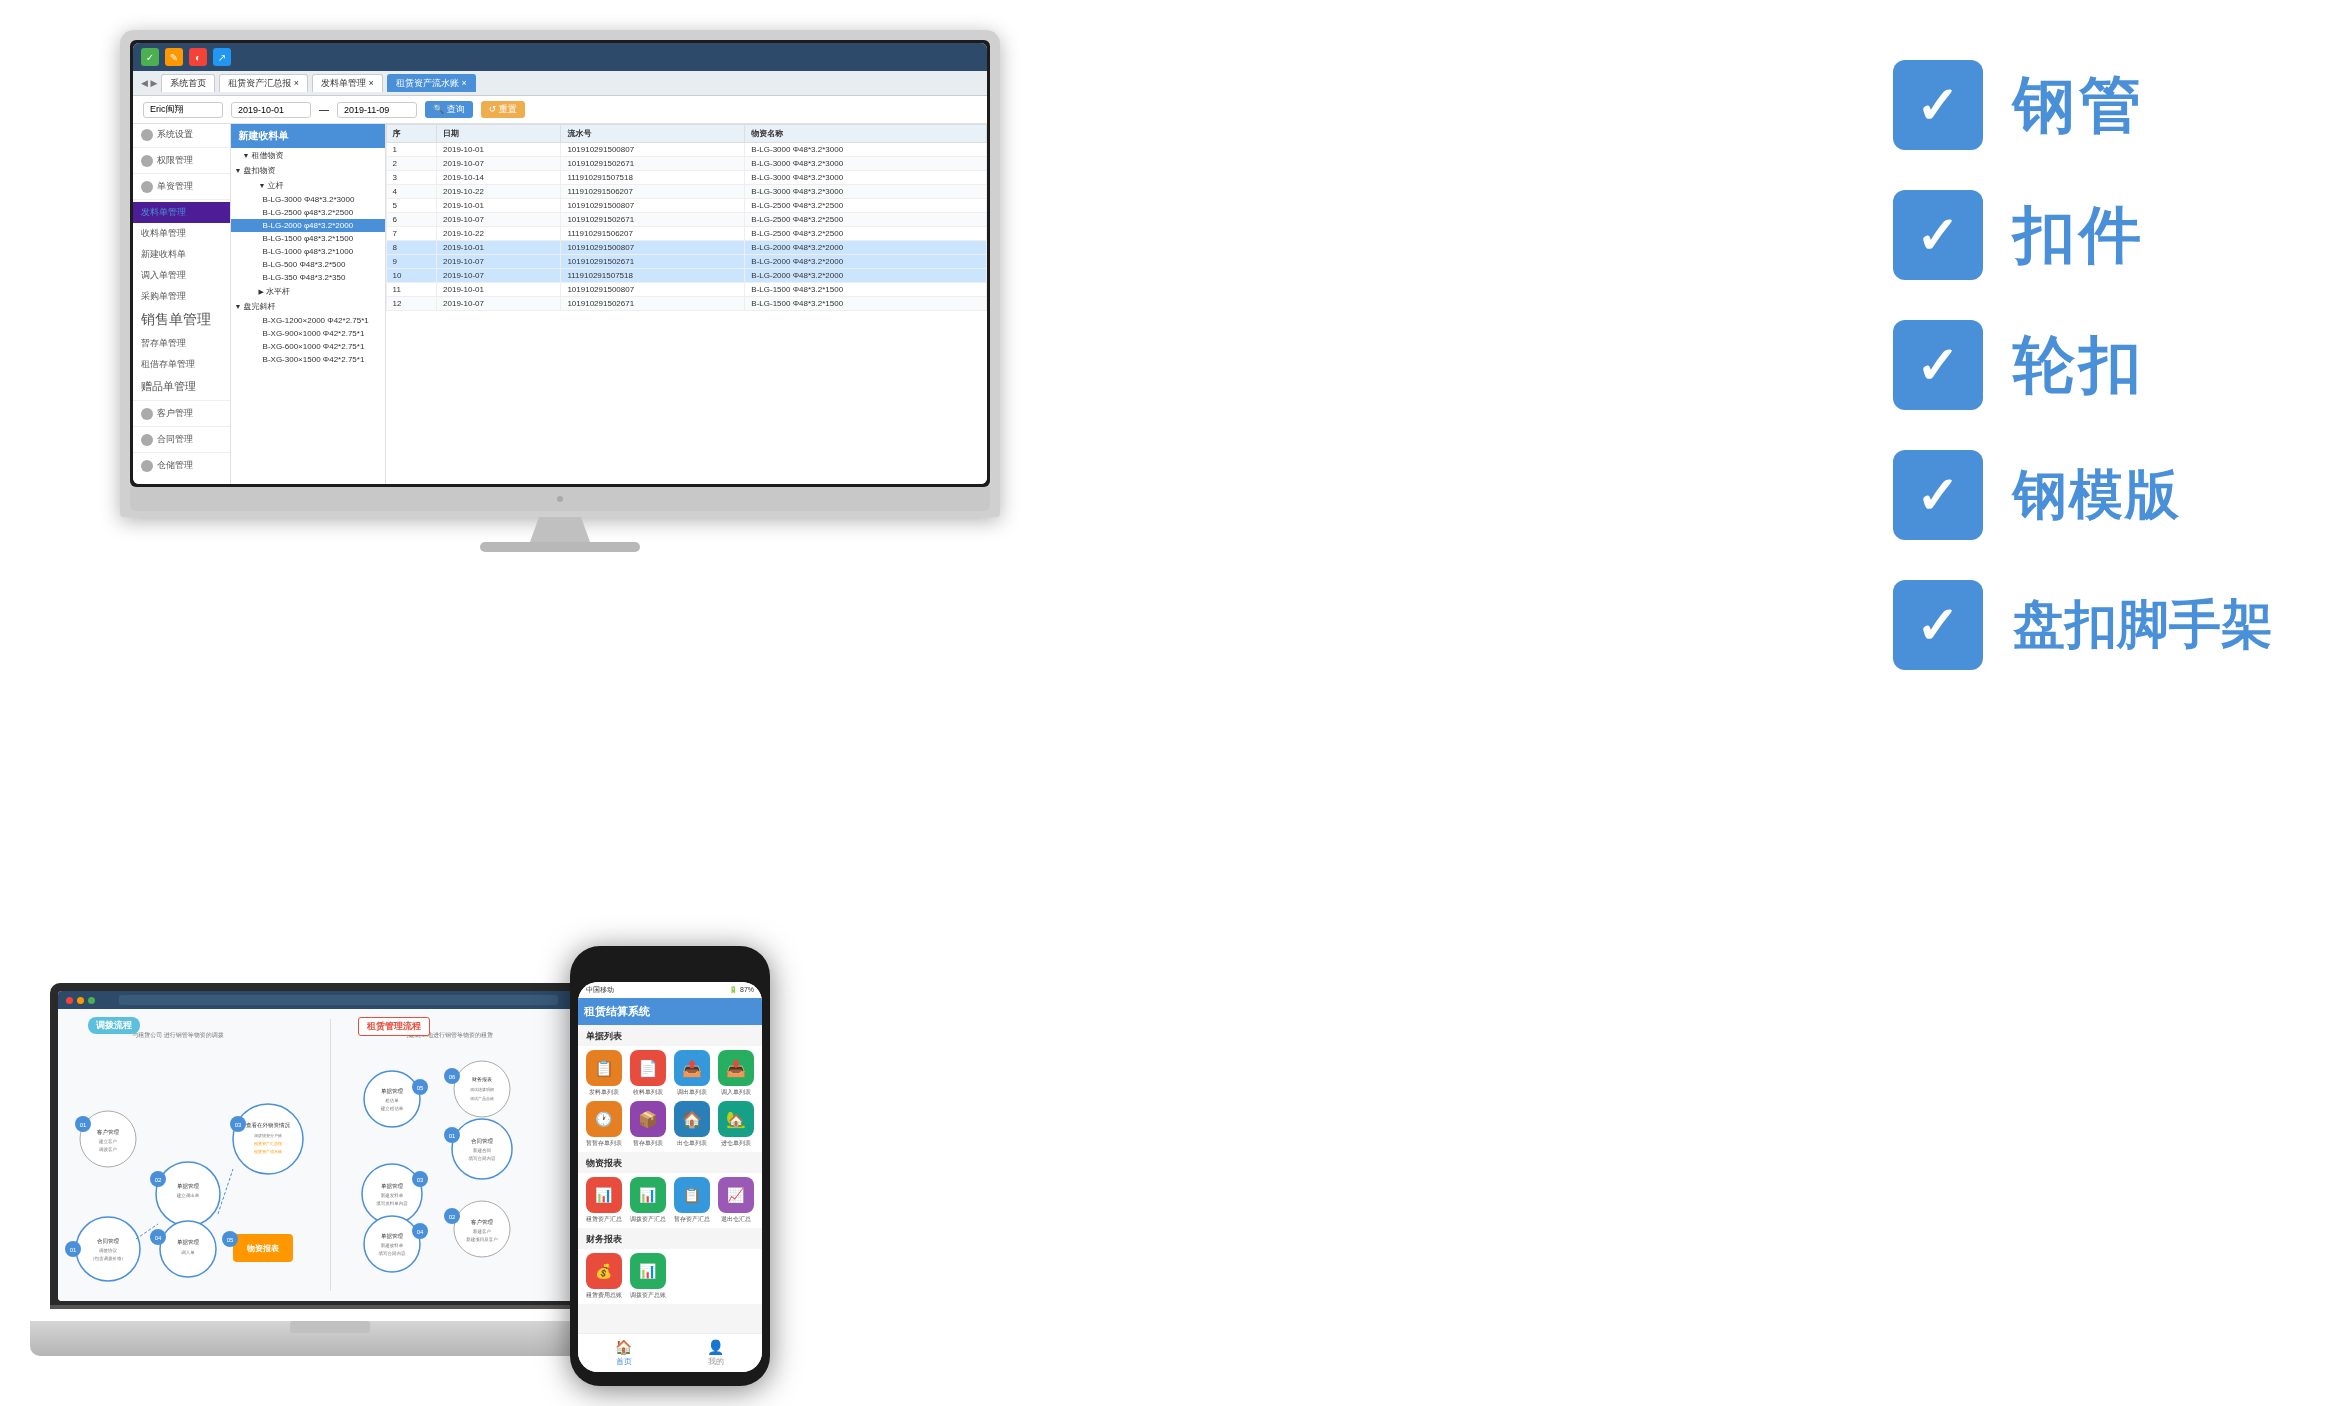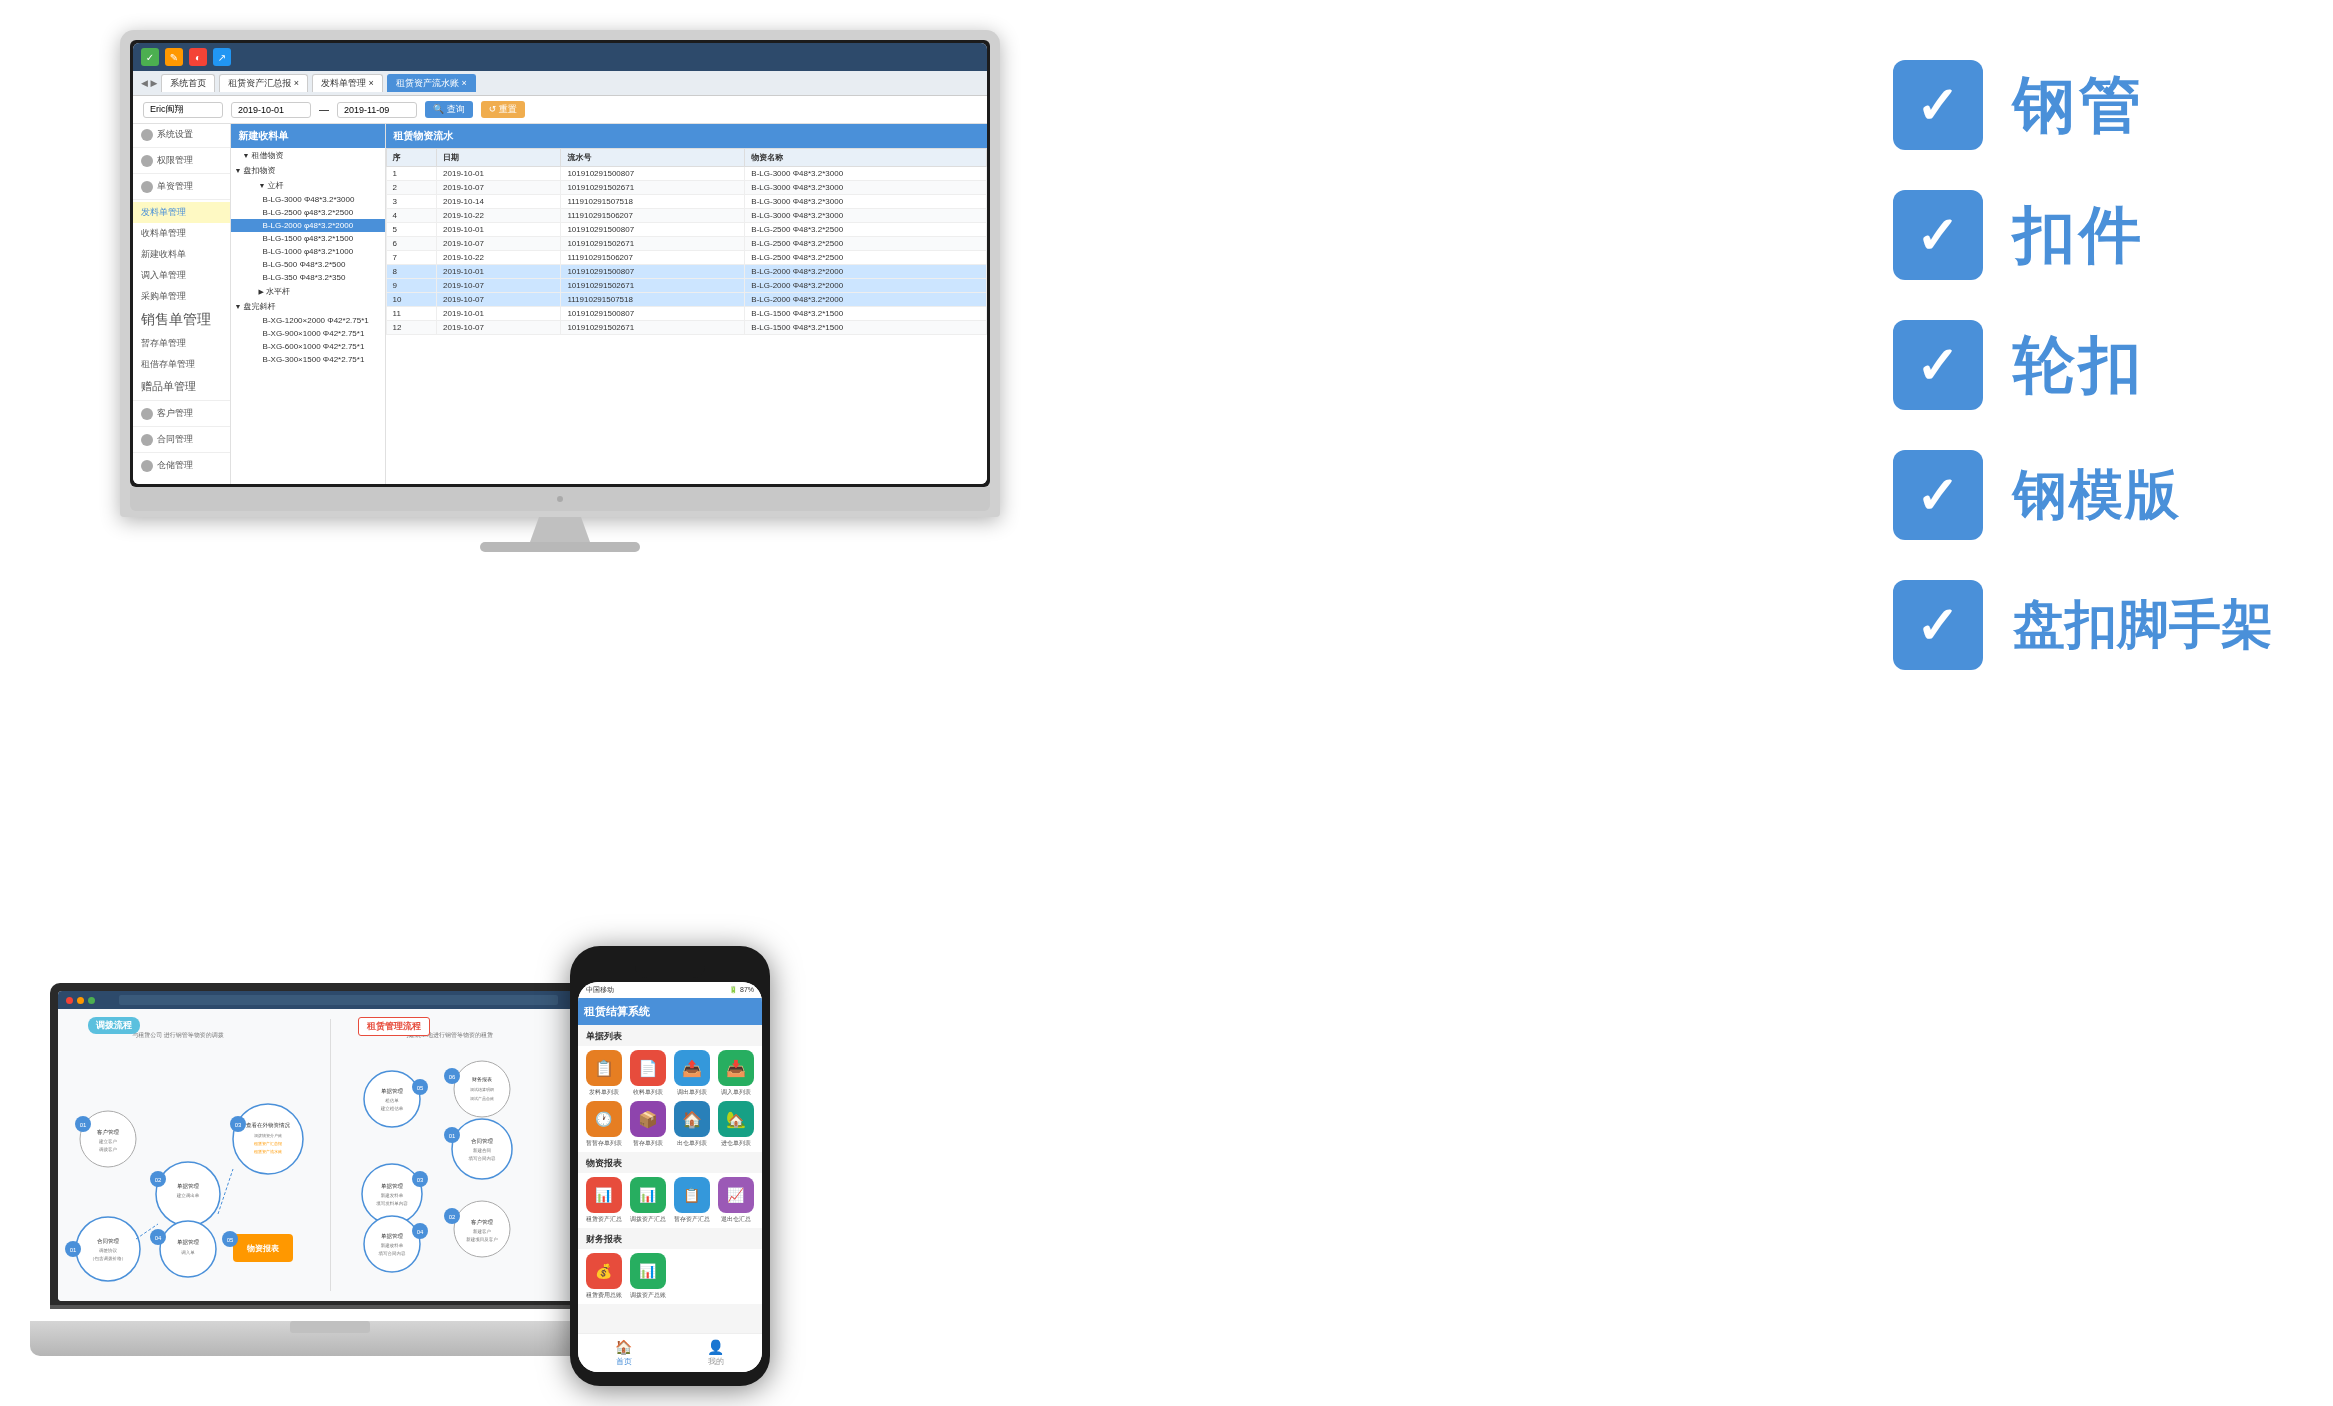--- a/index.html
+++ b/index.html
@@ -76,21 +76,21 @@
       overflow-y: auto;
     }
     .sidebar-item {
       display: flex;
       align-items: center;
       padding: 4px 8px;
       color: #555;
       cursor: pointer;
       gap: 4px;
     }
-    .sidebar-item.highlighted { background: #fef9c3; color: #4a90d9; }
+    .sidebar-item.highlighted { background: #4c1d95; color: #4a90d9; }
     .sidebar-icon {
       width: 12px; height: 12px;
       background: #aaa;
       border-radius: 50%;
       flex-shrink: 0;
     }
     .sidebar-divider {
       border-top: 1px solid #eee;
       margin: 2px 0;
     }
@@ -426,21 +426,20 @@
                 <div class="tree-item tree-indent-2">
                   <span class="tree-arrow">▼</span> 盘完斜杆
                 </div>
                 <div class="tree-item tree-indent-3" style="padding-left:32px">B-XG-1200×2000 Φ42*2.75*1</div>
                 <div class="tree-item tree-indent-3" style="padding-left:32px">B-XG-900×1000 Φ42*2.75*1</div>
                 <div class="tree-item tree-indent-3" style="padding-left:32px">B-XG-600×1000 Φ42*2.75*1</div>
                 <div class="tree-item tree-indent-3" style="padding-left:32px">B-XG-300×1500 Φ42*2.75*1</div>
               </div>
 
               <div class="table-panel">
-                <div class="table-panel-header">租赁物资流水</div>
                 <table class="data-table">
                   <thead>
                     <tr>
                       <th>序</th>
                       <th>日期</th>
                       <th>流水号</th>
                       <th>物资名称</th>
                     </tr>
                   </thead>
                   <tbody id="monitor-table-body">

